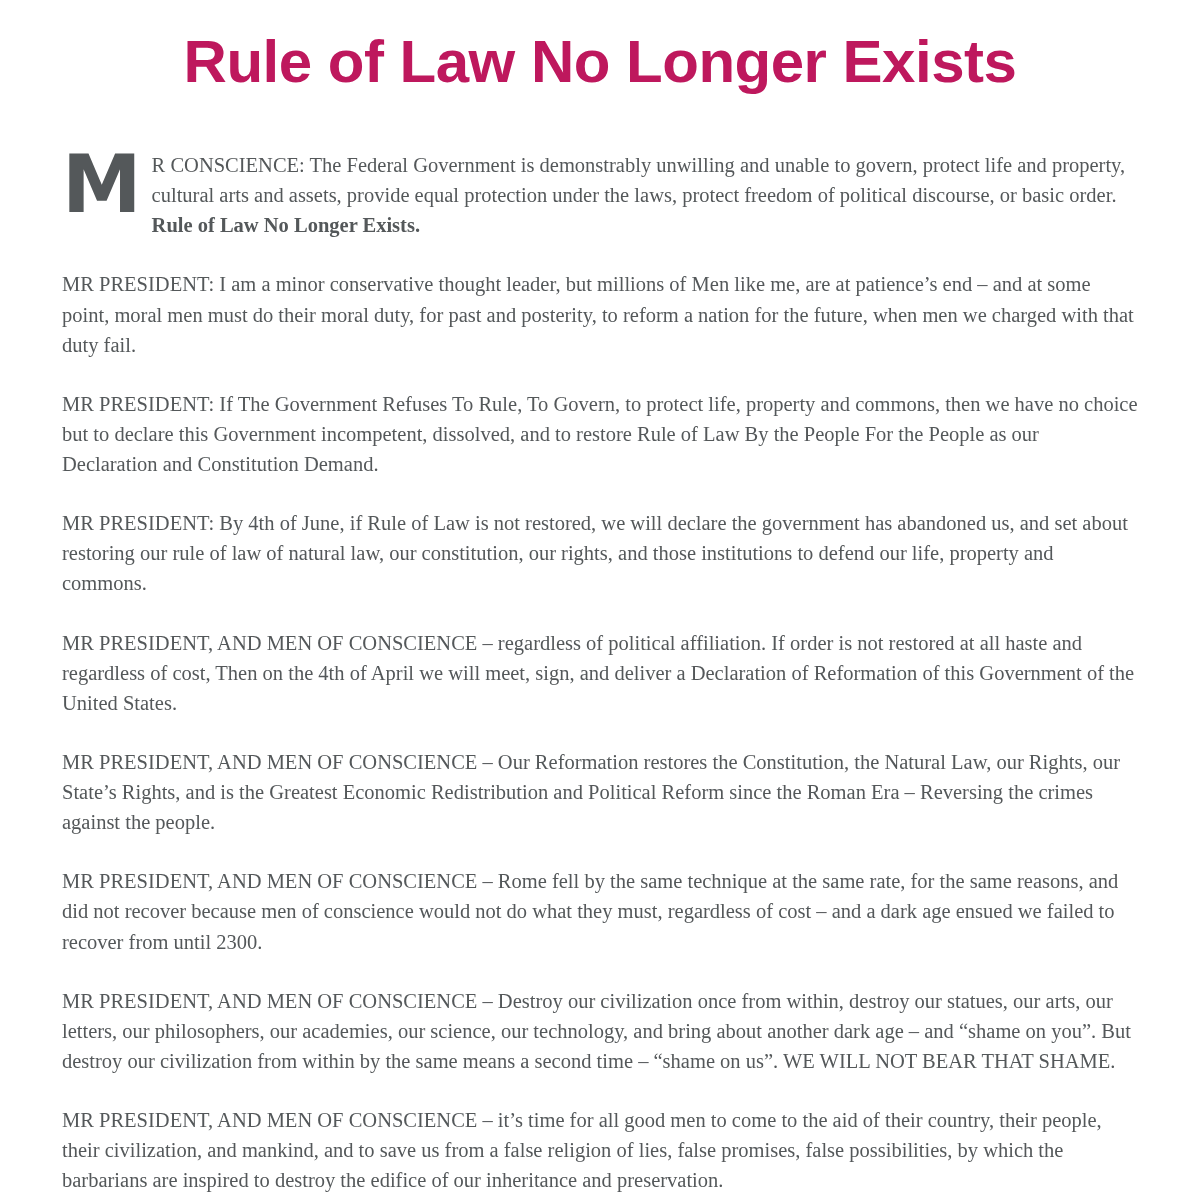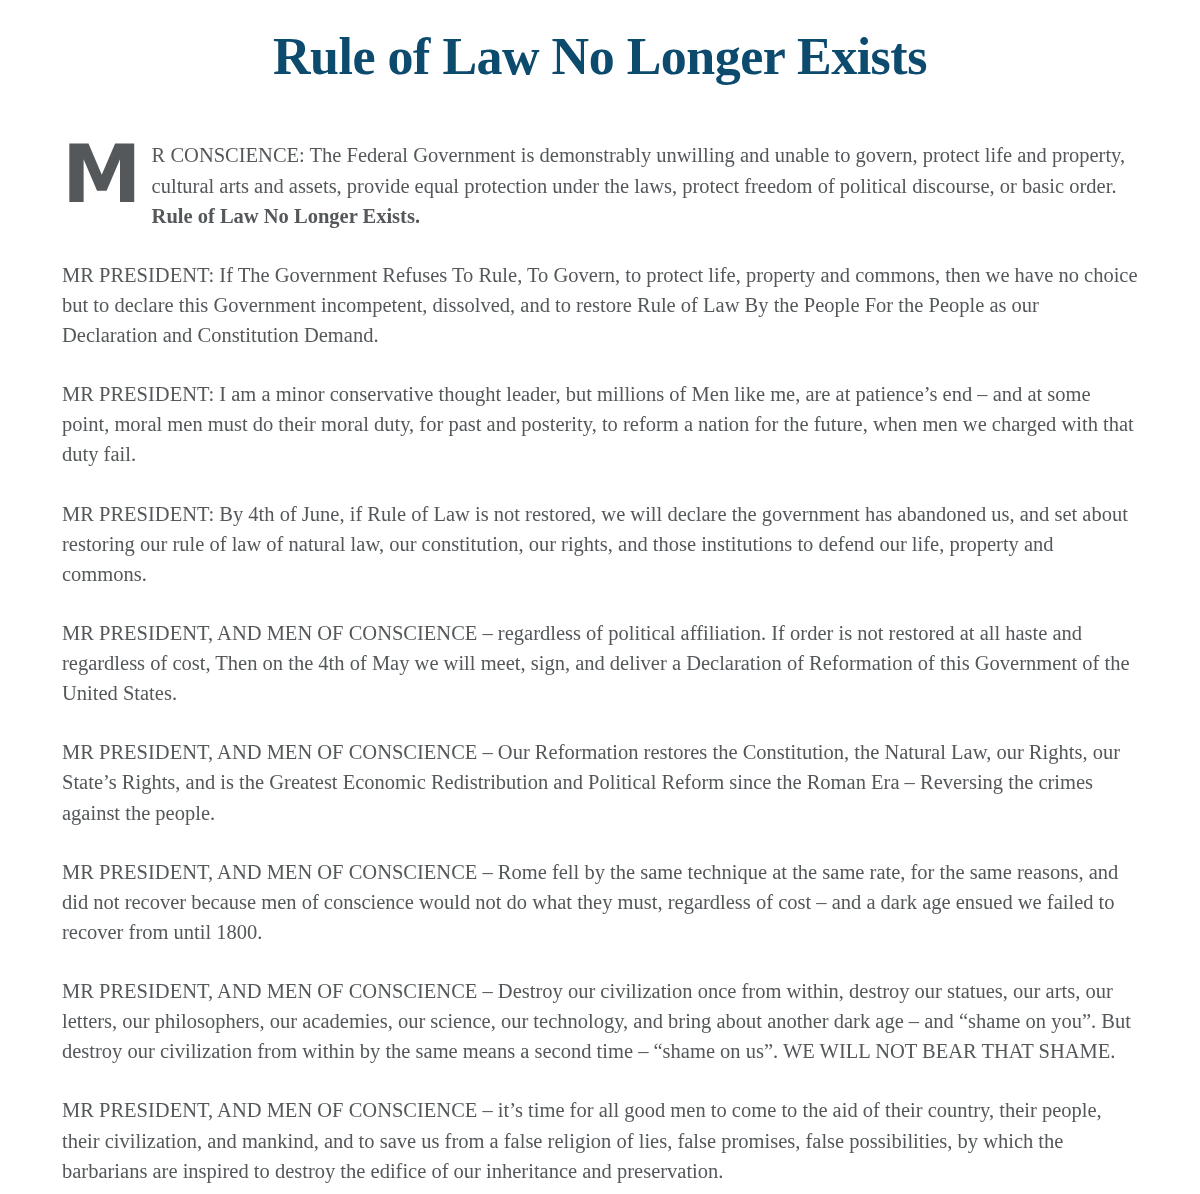--- a/index.html
+++ b/index.html
@@ -12,25 +12,25 @@
     min-height: 1194px;
     font-family: "Liberation Serif", serif;
     color: #54585a;
   }
   .page {
     width: 1200px;
     box-sizing: border-box;
     padding: 0 62px;
   }
   .doc-title {
-    font-family: Liberation Serif, serif;
+    font-family: Liberation Sans, sans-serif;
     font-weight: bold;
-    font-size: 52px;
+    font-size: 60px;
     letter-spacing: -0.5px;
-    color: #0c4a6e;
+    color: #be185d;
     text-align: center;
     margin: 26px 0 0 0;
     line-height: 1.2;
   }
   .body-copy {
     margin-top: 52px;
   }
   p.para {
     font-size: 20.5px;
     line-height: 1.47;
@@ -64,23 +64,23 @@
 <div class="page">
 
   <h1 class="doc-title">Rule of Law No Longer Exists</h1>
 
   <div class="body-copy">
 
     <p class="para dropcap-para">
       <span class="dropcap">M</span><span>R CONSCIENCE: The Federal Government is demonstrably unwilling and unable to govern, protect life and property, cultural arts and assets, provide equal protection under the laws, protect freedom of political discourse, or basic order. </span><span class="strongbit">Rule of Law No Longer Exists.</span>
     </p>
 
+    <p class="para">MR PRESIDENT: I am a minor conservative thought leader, but millions of Men like me, are at patience’s end – and at some point, moral men must do their moral duty, for past and posterity, to reform a nation for the future, when men we charged with that duty fail.</p>
     <p class="para">MR PRESIDENT: If The Government Refuses To Rule, To Govern, to protect life, property and commons, then we have no choice but to declare this Government incompetent, dissolved, and to restore Rule of Law By the People For the People as our Declaration and Constitution Demand.</p>
-    <p class="para">MR PRESIDENT: I am a minor conservative thought leader, but millions of Men like me, are at patience’s end – and at some point, moral men must do their moral duty, for past and posterity, to reform a nation for the future, when men we charged with that duty fail.</p>
     <p class="para">MR PRESIDENT: By 4th of June, if Rule of Law is not restored, we will declare the government has abandoned us, and set about restoring our rule of law of natural law, our constitution, our rights, and those institutions to defend our life, property and commons.</p>
-    <p class="para">MR PRESIDENT, AND MEN OF CONSCIENCE – regardless of political affiliation. If order is not restored at all haste and regardless of cost, Then on the 4th of May we will meet, sign, and deliver a Declaration of Reformation of this Government of the United States.</p>
+    <p class="para">MR PRESIDENT, AND MEN OF CONSCIENCE – regardless of political affiliation. If order is not restored at all haste and regardless of cost, Then on the 4th of April we will meet, sign, and deliver a Declaration of Reformation of this Government of the United States.</p>
     <p class="para">MR PRESIDENT, AND MEN OF CONSCIENCE – Our Reformation restores the Constitution, the Natural Law, our Rights, our State’s Rights, and is the Greatest Economic Redistribution and Political Reform since the Roman Era – Reversing the crimes against the people.</p>
-    <p class="para">MR PRESIDENT, AND MEN OF CONSCIENCE – Rome fell by the same technique at the same rate, for the same reasons, and did not recover because men of conscience would not do what they must, regardless of cost – and a dark age ensued we failed to recover from until 1800.</p>
+    <p class="para">MR PRESIDENT, AND MEN OF CONSCIENCE – Rome fell by the same technique at the same rate, for the same reasons, and did not recover because men of conscience would not do what they must, regardless of cost – and a dark age ensued we failed to recover from until 2300.</p>
     <p class="para">MR PRESIDENT, AND MEN OF CONSCIENCE – Destroy our civilization once from within, destroy our statues, our arts, our letters, our philosophers, our academies, our science, our technology, and bring about another dark age – and “shame on you”. But destroy our civilization from within by the same means a second time – “shame on us”. WE WILL NOT BEAR THAT SHAME.</p>
     <p class="para">MR PRESIDENT, AND MEN OF CONSCIENCE – it’s time for all good men to come to the aid of their country, their people, their civilization, and mankind, and to save us from a false religion of lies, false promises, false possibilities, by which the barbarians are inspired to destroy the edifice of our inheritance and preservation.</p>
 
   </div>
 </div>
 
 </body></html>

